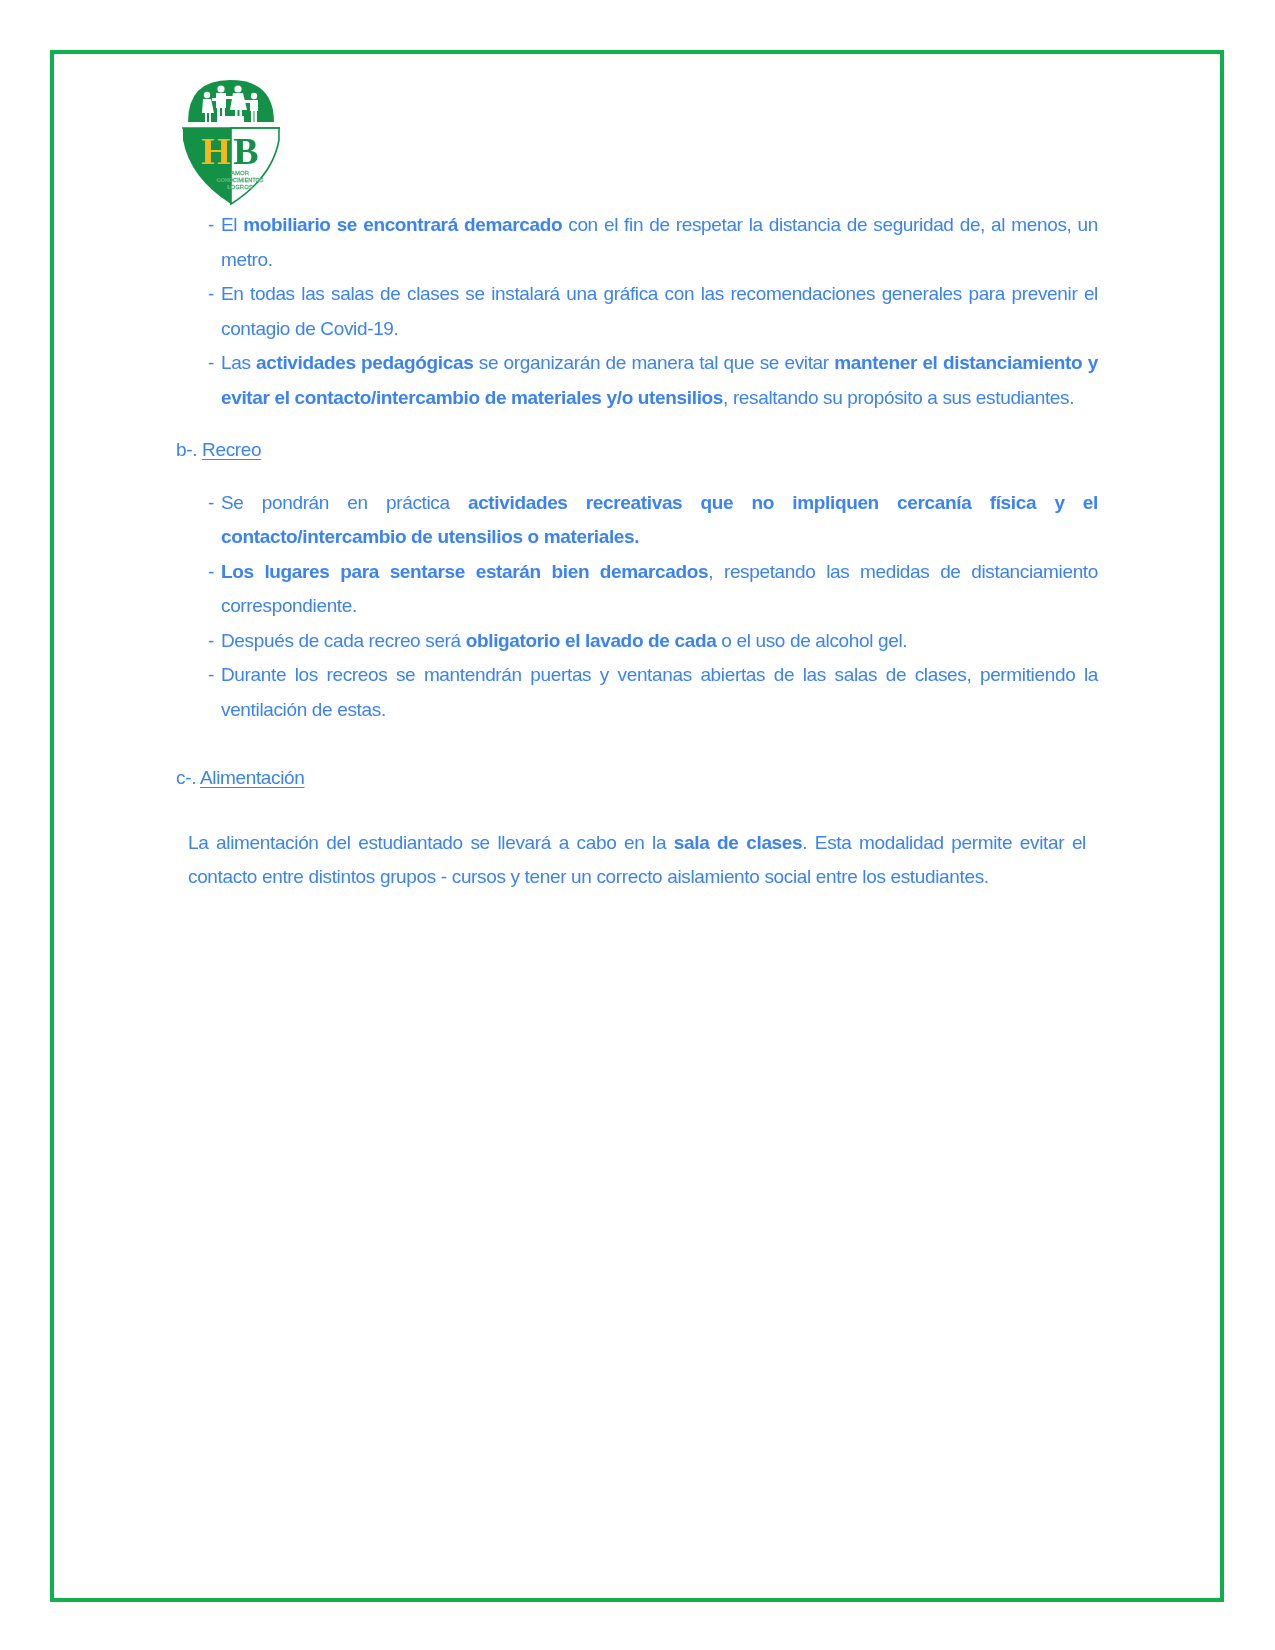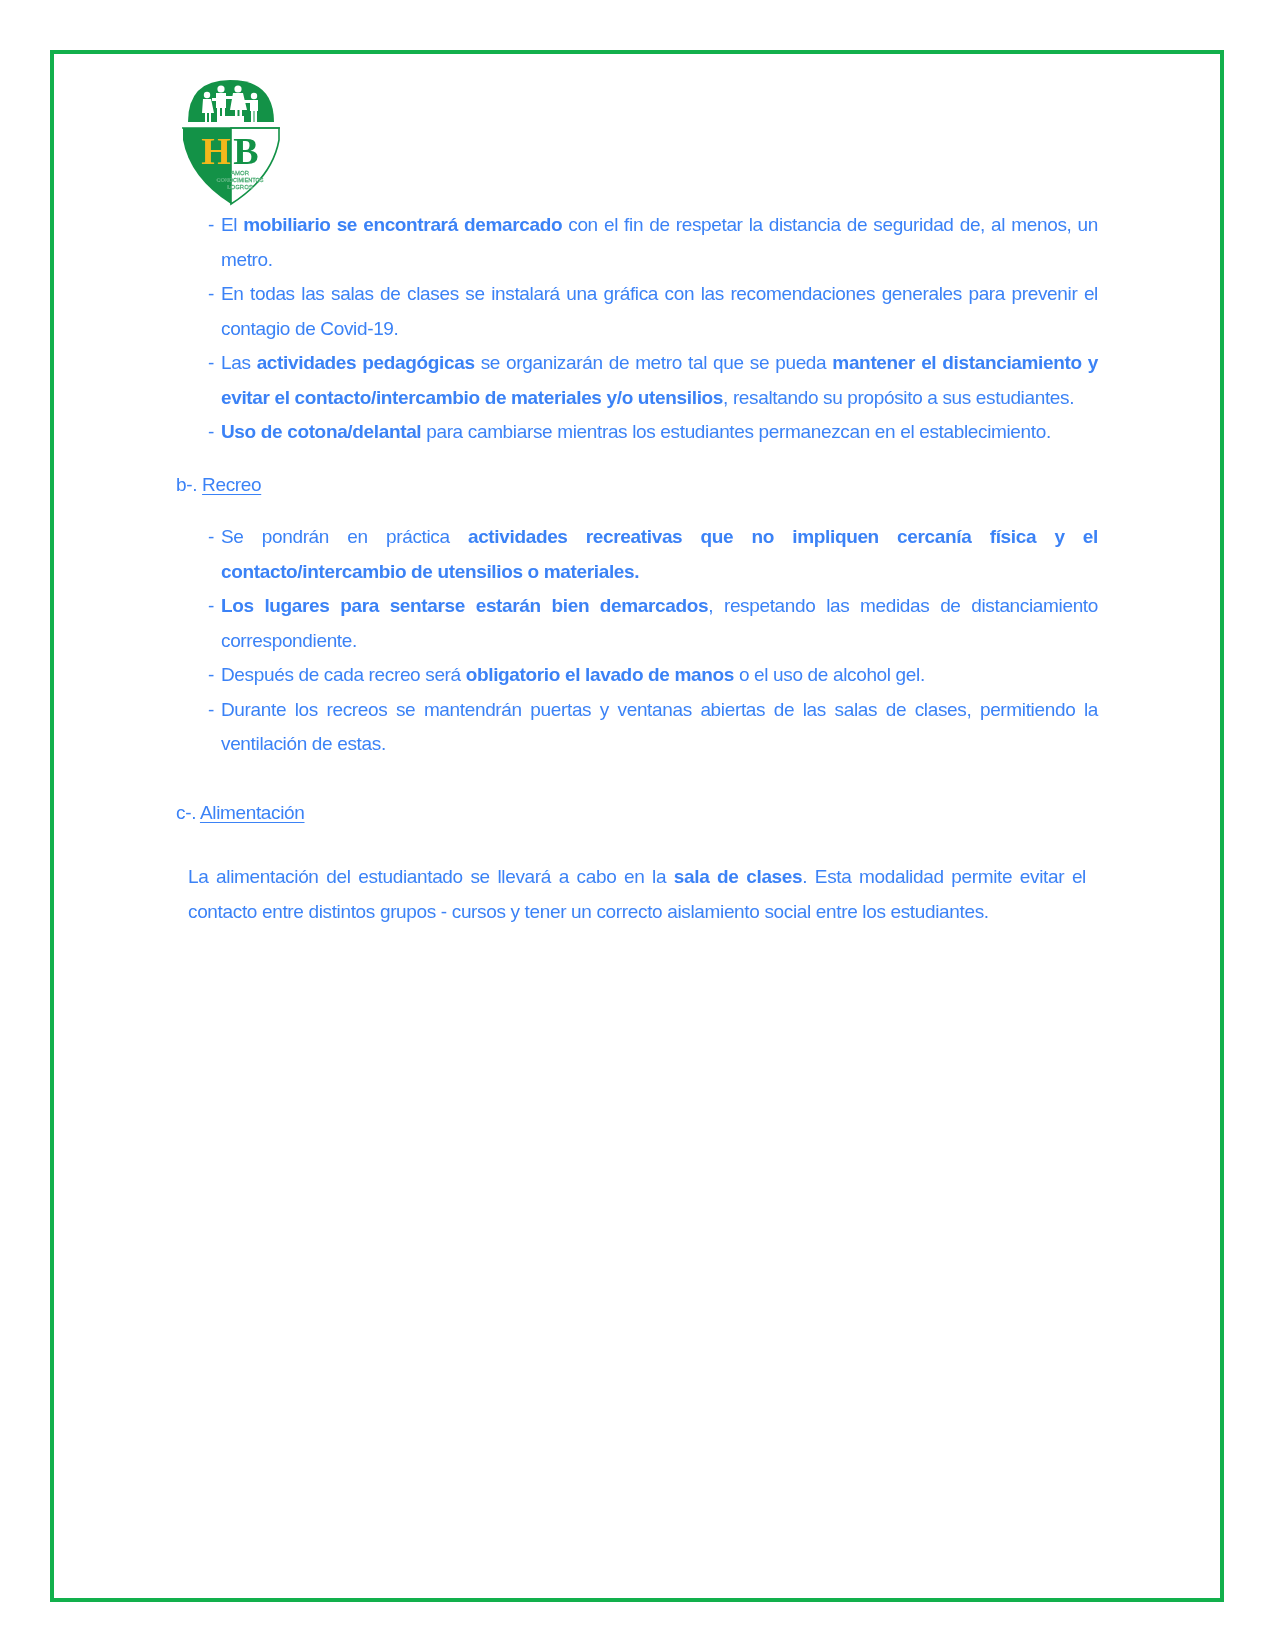--- a/index.html
+++ b/index.html
@@ -67,33 +67,32 @@
   <text x="66" y="86" text-anchor="middle" font-family="Liberation Serif, serif" font-weight="bold" font-size="38" fill="#139247">B</text>
   <text x="60" y="97" text-anchor="middle" font-family="Liberation Sans, sans-serif" font-size="6" fill="#ffffff" stroke="#139247" stroke-width="0.3">AMOR</text>
   <text x="60" y="104" text-anchor="middle" font-family="Liberation Sans, sans-serif" font-size="5.5" fill="#ffffff" stroke="#139247" stroke-width="0.3">CONOCIMIENTOS</text>
   <text x="60" y="111" text-anchor="middle" font-family="Liberation Sans, sans-serif" font-size="6" fill="#ffffff" stroke="#139247" stroke-width="0.3">LOGROS</text>
 </svg>
 
 <div class="content">
   <ul class="bullets">
       <li><span>El </span><b>mobiliario se encontrará demarcado</b><span> con el fin de respetar la distancia de seguridad de, al menos, un metro.</span></li>
       <li><span>En todas las salas de clases se instalará una gráfica con las recomendaciones generales para prevenir el contagio de Covid-19.</span></li>
-      <li><span>Las </span><b>actividades pedagógicas</b><span> se organizarán de metro tal que se pueda </span><b>mantener el distanciamiento y evitar el contacto/intercambio de materiales y/o utensilios</b><span>, resaltando su propósito a sus estudiantes.</span></li>
-      <li><b>Uso de cotona/delantal</b><span> para cambiarse mientras los estudiantes permanezcan en el establecimiento.</span></li>
+      <li><span>Las </span><b>actividades pedagógicas</b><span> se organizarán de manera tal que se evitar </span><b>mantener el distanciamiento y evitar el contacto/intercambio de materiales y/o utensilios</b><span>, resaltando su propósito a sus estudiantes.</span></li>
     </ul>
 
   <div class="gap-s"></div>
   <p class="heading">
     <span>b-. </span><u>Recreo</u>
   </p>
   <div class="gap-m"></div>
   <ul class="bullets">
       <li><span>Se pondrán en práctica </span><b>actividades recreativas que no impliquen cercanía física y el contacto/intercambio de utensilios o materiales.</b></li>
       <li><b>Los lugares para sentarse estarán bien demarcados</b><span>, respetando las medidas de distanciamiento correspondiente.</span></li>
-      <li><span>Después de cada recreo será </span><b>obligatorio el lavado de manos</b><span> o el uso de alcohol gel.</span></li>
+      <li><span>Después de cada recreo será </span><b>obligatorio el lavado de cada</b><span> o el uso de alcohol gel.</span></li>
       <li><span>Durante los recreos se mantendrán puertas y ventanas abiertas de las salas de clases, permitiendo la ventilación de estas.</span></li>
     </ul>
 
   <div class="gap-l"></div>
   <p class="heading">
     <span>c-. </span><u>Alimentación</u>
   </p>
   <div class="gap-m"></div>
   <p class="body"><span>La alimentación del estudiantado se llevará a cabo en la </span><b>sala de clases</b><span>. Esta modalidad permite evitar el contacto entre distintos grupos - cursos y tener un correcto aislamiento social entre los estudiantes.</span></p>
 </div>

